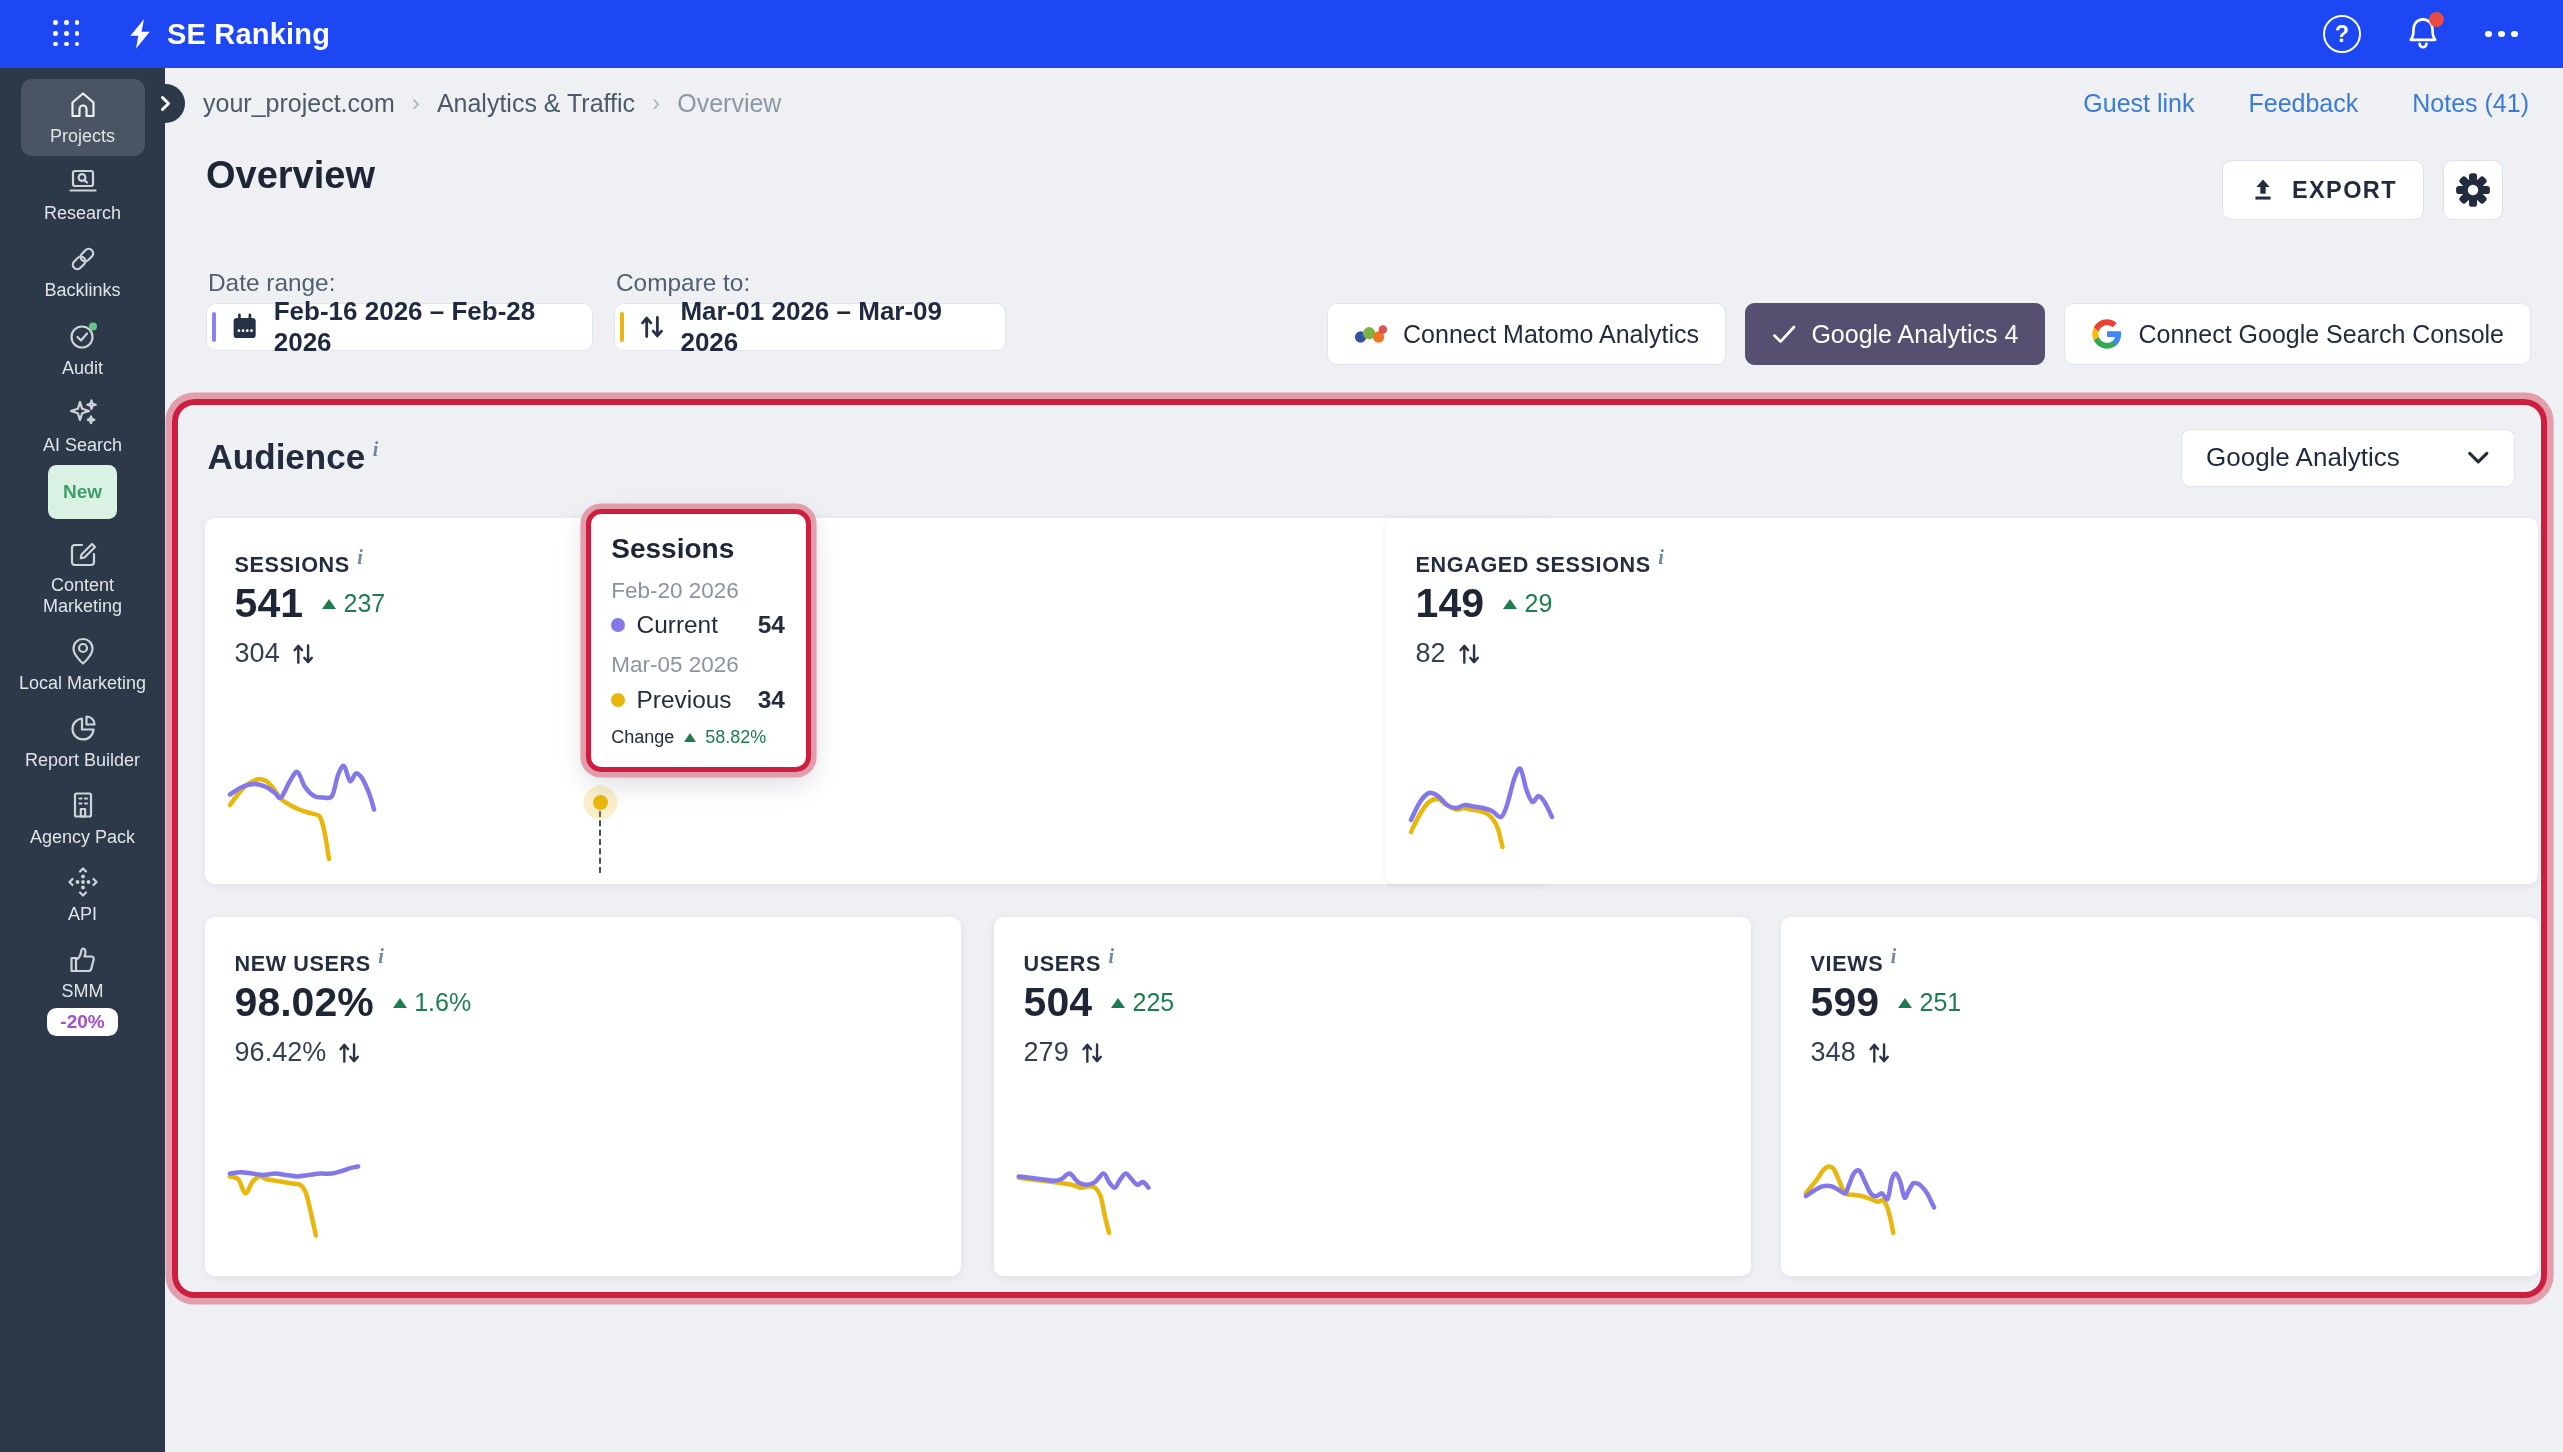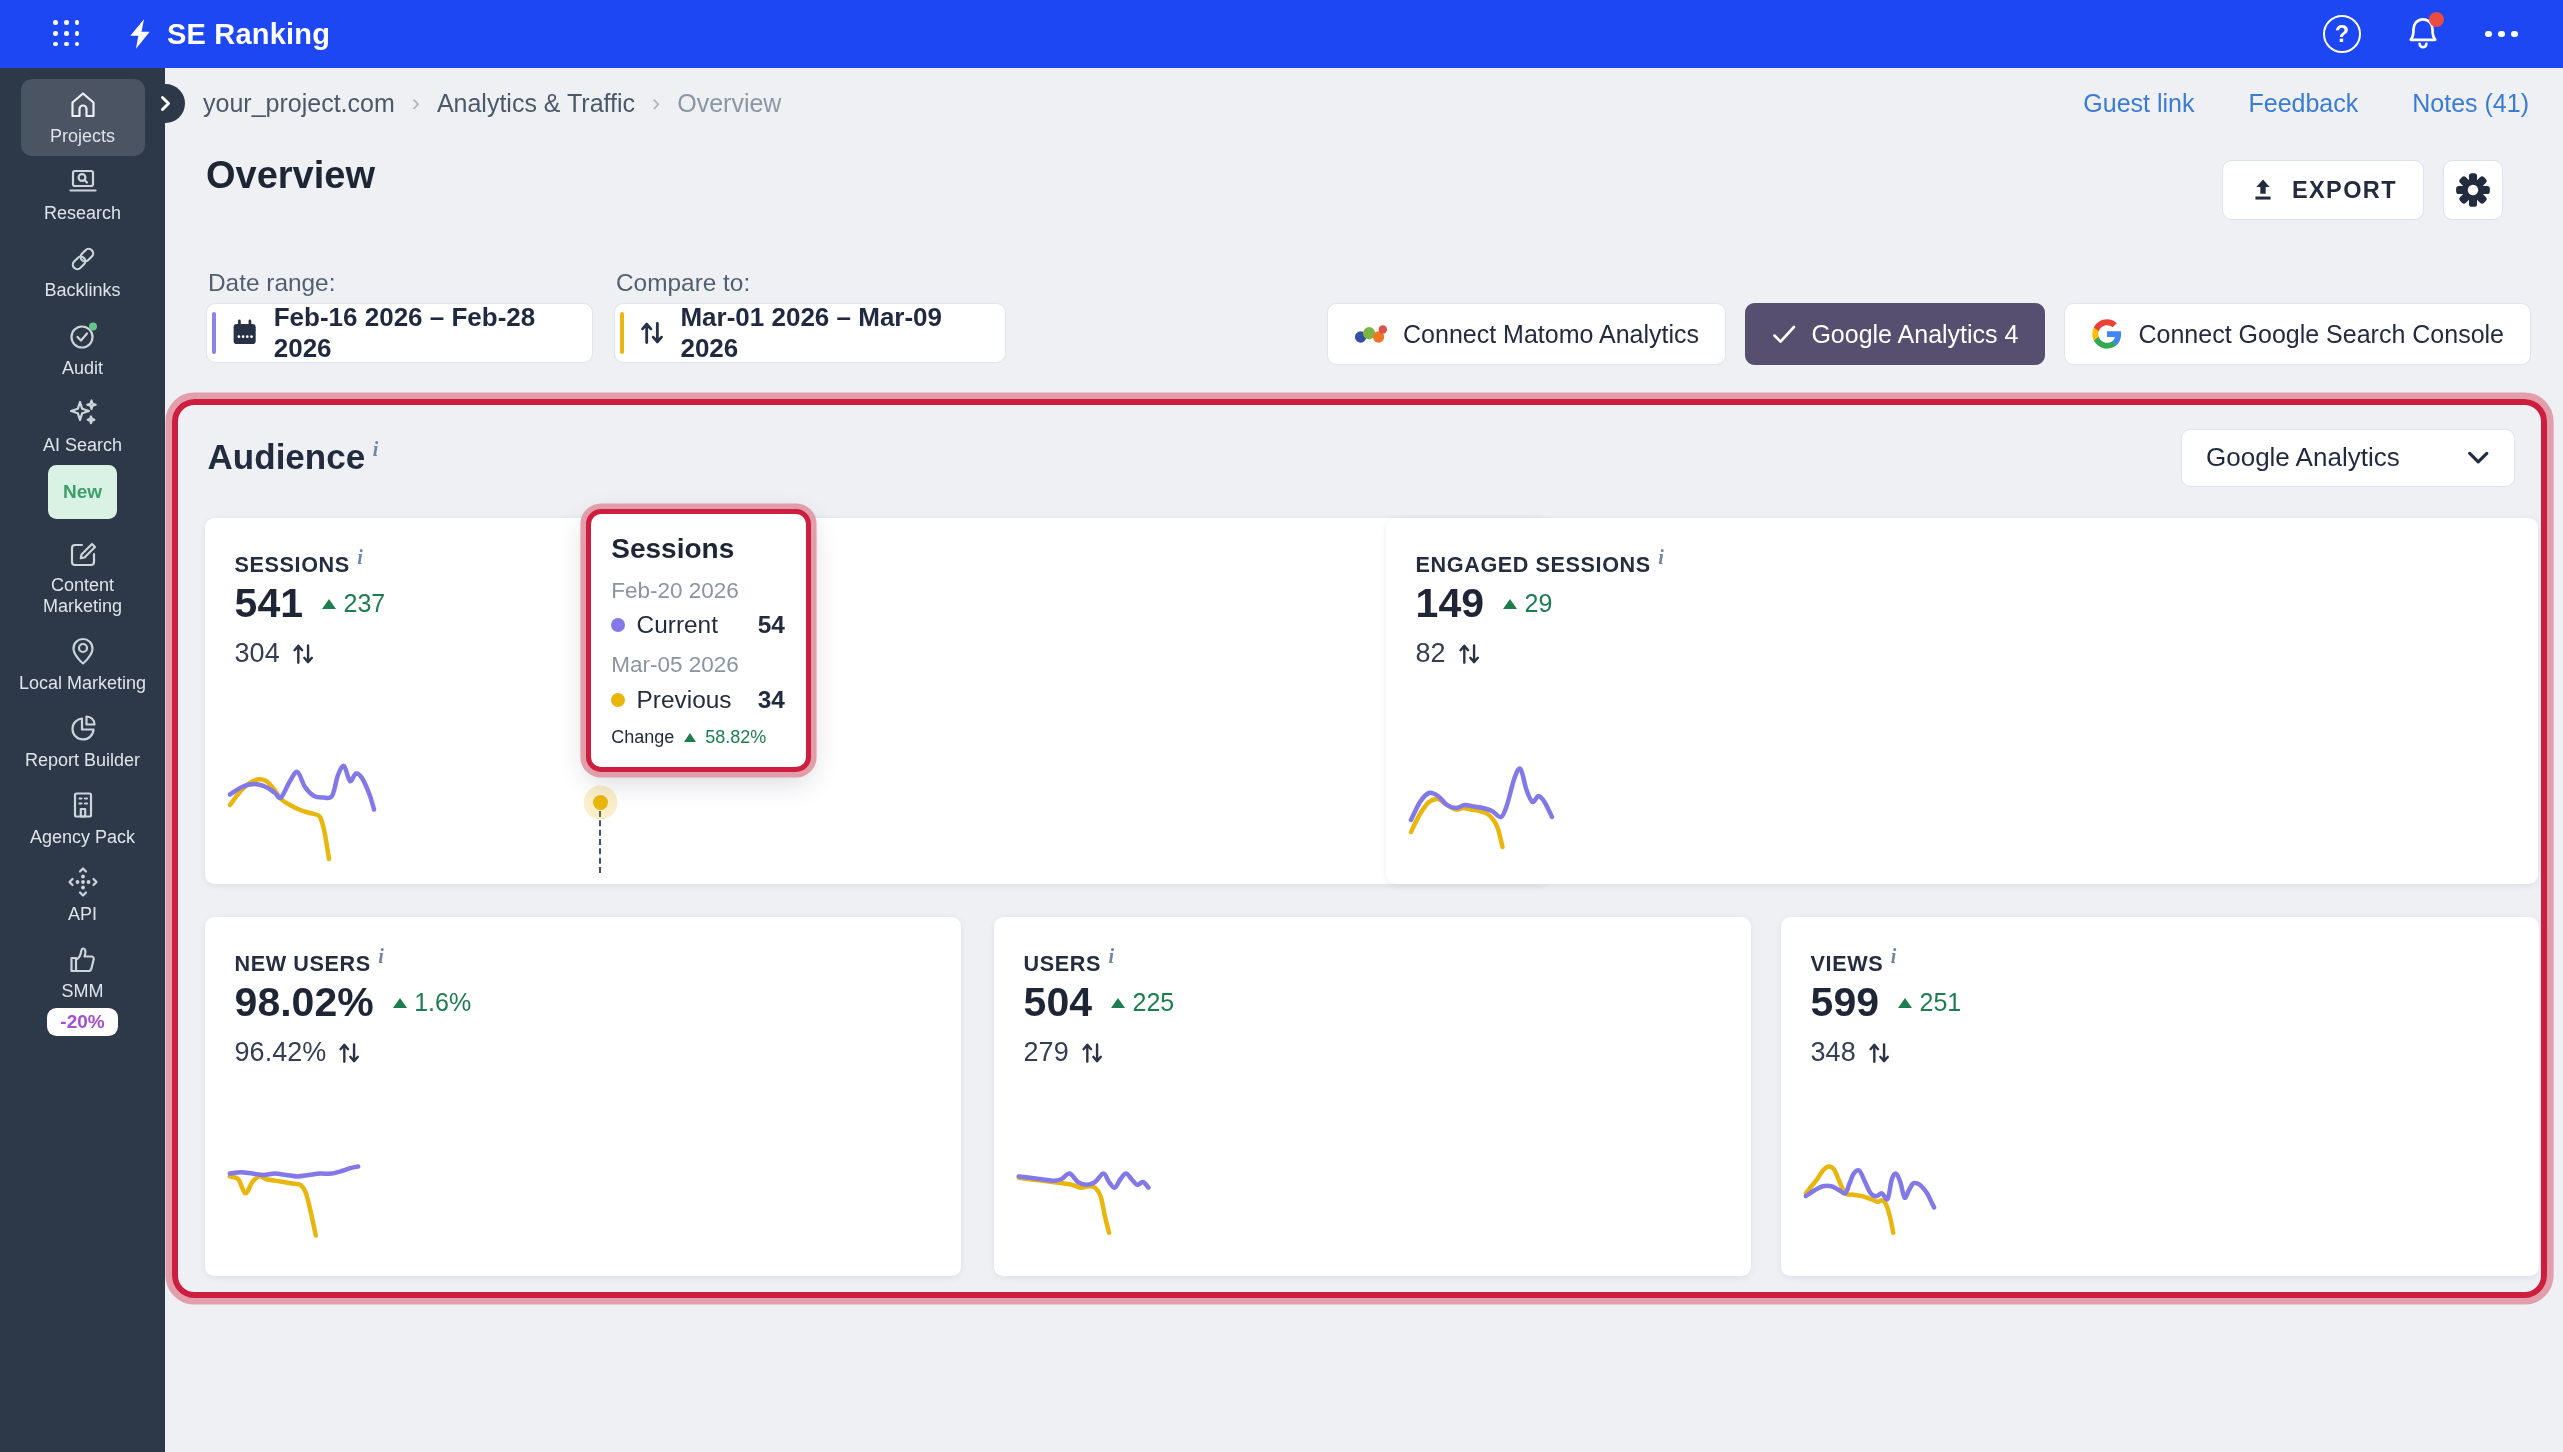--- a/index.html
+++ b/index.html
@@ -41,21 +41,21 @@
 
   .header-links { position:absolute; right:34px; top:20.7px; display:flex; gap:54px; font-size:25px; }
   .header-links a { color:#3a7bd5; text-decoration:none; cursor:pointer; }
 
   .page-title { position:absolute; left:41px; top:86px; font-size:38px; font-weight:bold; color:#1e2636; }
 
   .export-btn { position:absolute; right:139px; top:92px; height:60px; background:#fff; border:1.9px solid #dde1ee; border-radius:9.4px; display:flex; align-items:center; gap:15px; padding:0 26px; font-size:23.5px; font-weight:bold; letter-spacing:1.4px; color:#232c3e; cursor:pointer; }
   .gear-btn { position:absolute; right:60px; top:92px; width:60px; height:60px; background:#fff; border:1.9px solid #dde1ee; border-radius:9.4px; display:flex; align-items:center; justify-content:center; cursor:pointer; }
 
   .filter-label { position:absolute; font-size:24.4px; color:#525f70; }
-  .field { position:absolute; top:235px; height:60px; background:#fff; border:1.9px solid #e0e4ef; border-radius:9.4px; display:flex; align-items:center; gap:15px; padding:0 20.7px 0 24.4px; font-size:26px; font-weight:bold; color:#1f2940; cursor:pointer; }
+  .field { position:absolute; top:235px; height:48px; background:#fff; border:1.9px solid #e0e4ef; border-radius:9.4px; display:flex; align-items:center; gap:15px; padding:0 20.7px 0 24.4px; font-size:26px; font-weight:bold; color:#1f2940; cursor:pointer; }
   .field::before { content:""; position:absolute; left:4.7px; top:8.4px; bottom:8.4px; width:4.7px; border-radius:2.8px; }
   .field.date::before { background:#8b82ec; }
   .field.compare::before { background:#ecb50f; }
 
   .connect-row { position:absolute; right:32px; top:235px; display:flex; gap:19px; }
   .connect-btn { height:62px; background:#fff; border:1.9px solid #e0e4ef; border-radius:9.4px; display:flex; align-items:center; gap:15px; padding:0 26px; font-size:25px; color:#232c3e; cursor:pointer; white-space:nowrap; }
   .connect-btn.selected { background:#564f6f; border-color:#564f6f; color:#fff; }
 
   
   .audience { position:absolute; left:6.6px; top:331px; width:2375px; height:899px; border:6.6px solid #ce1e3f; border-radius:22.5px; box-shadow:0 0 0 6.6px rgba(226,153,166,.95); }

